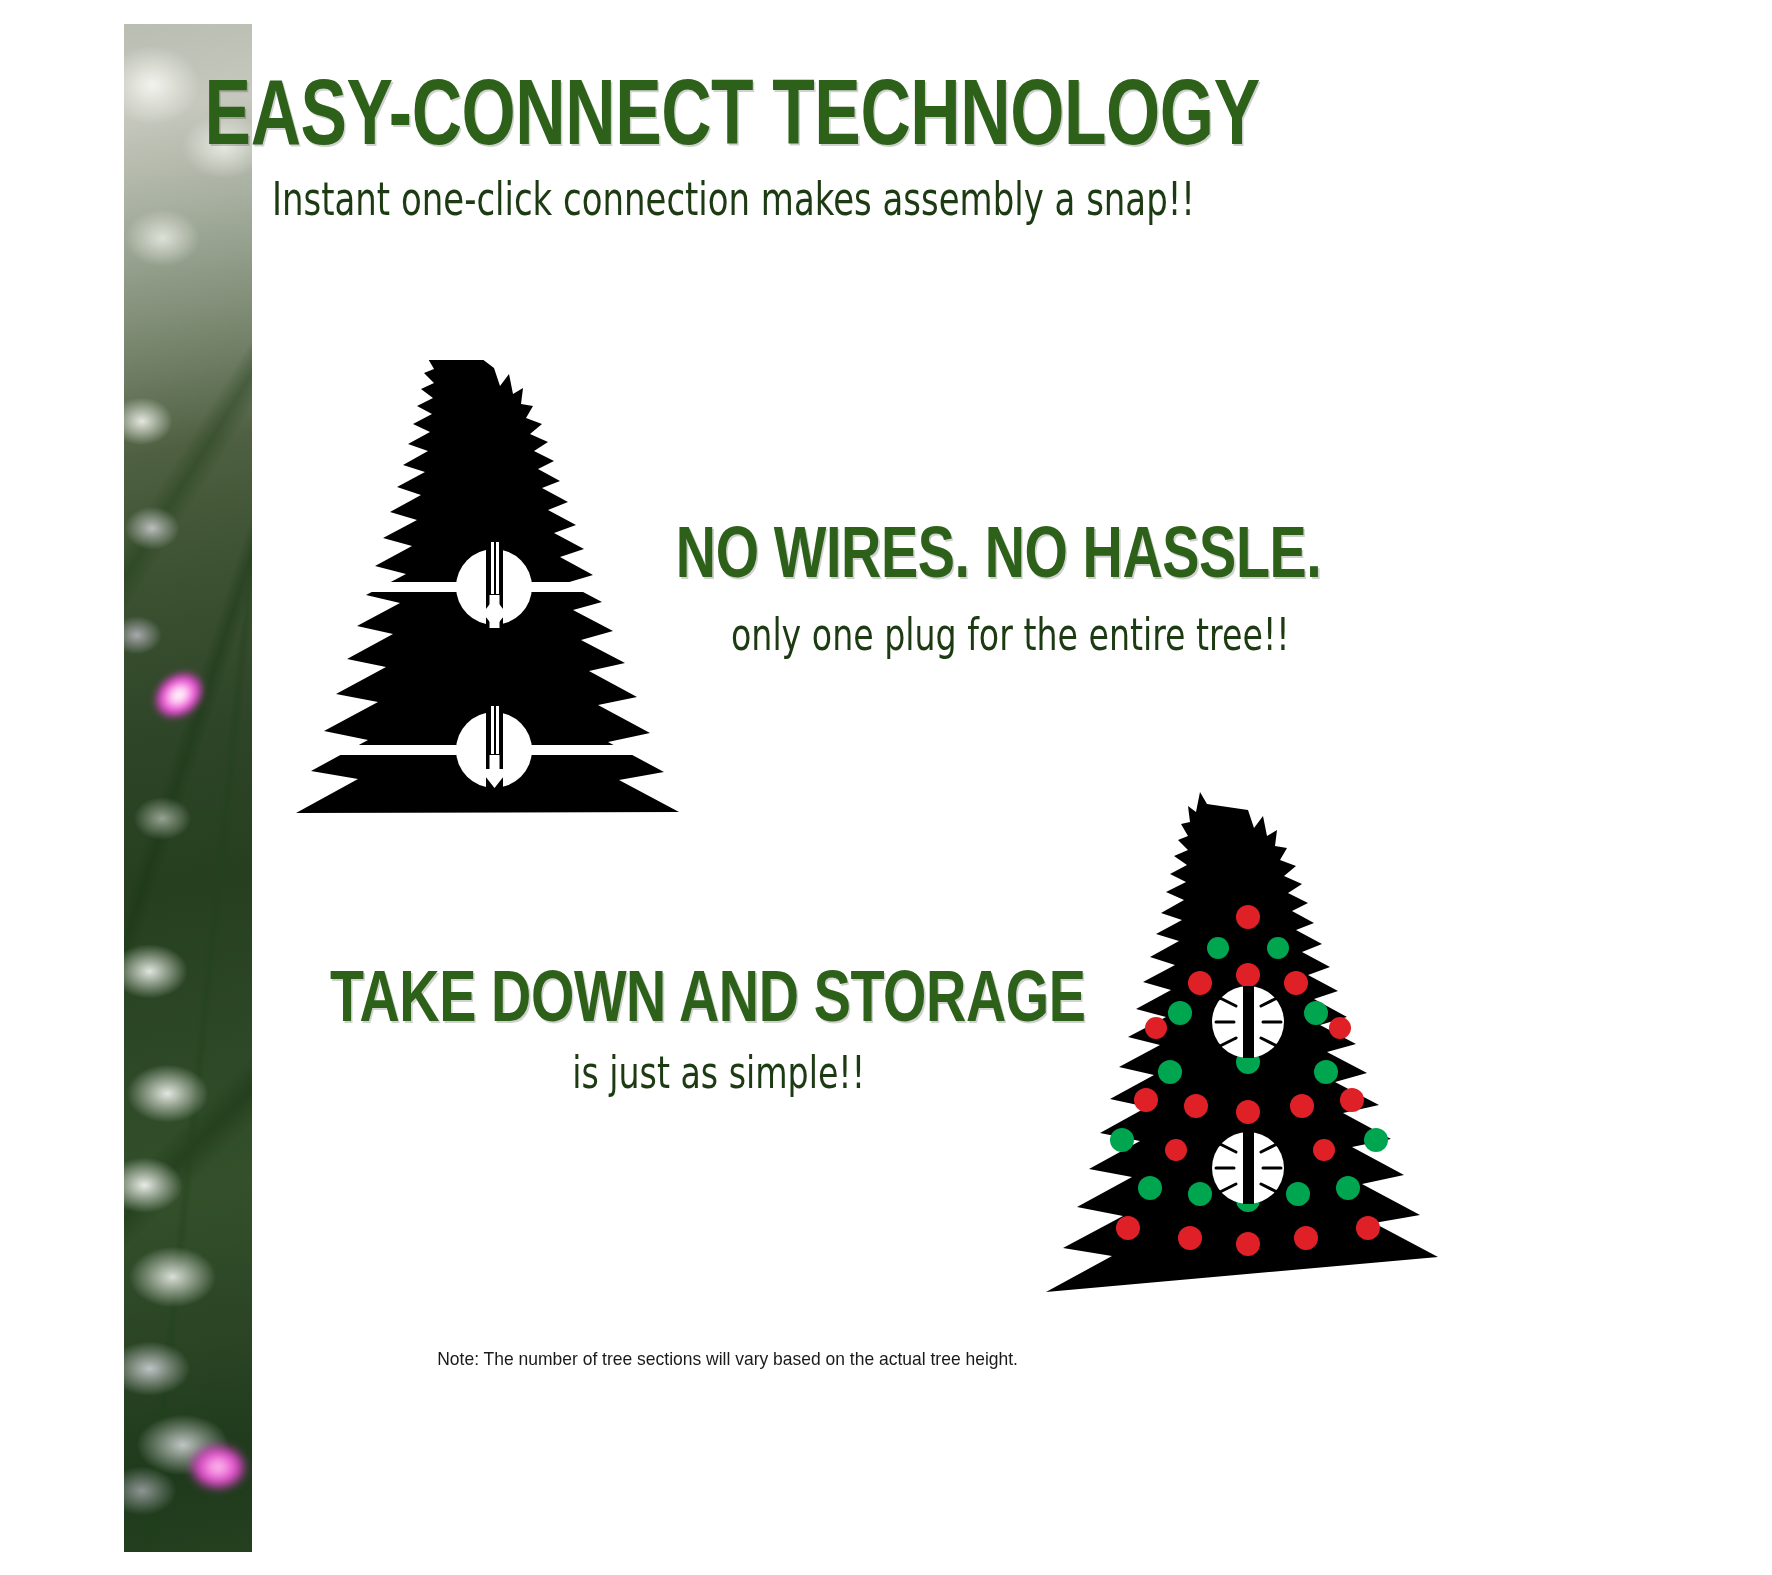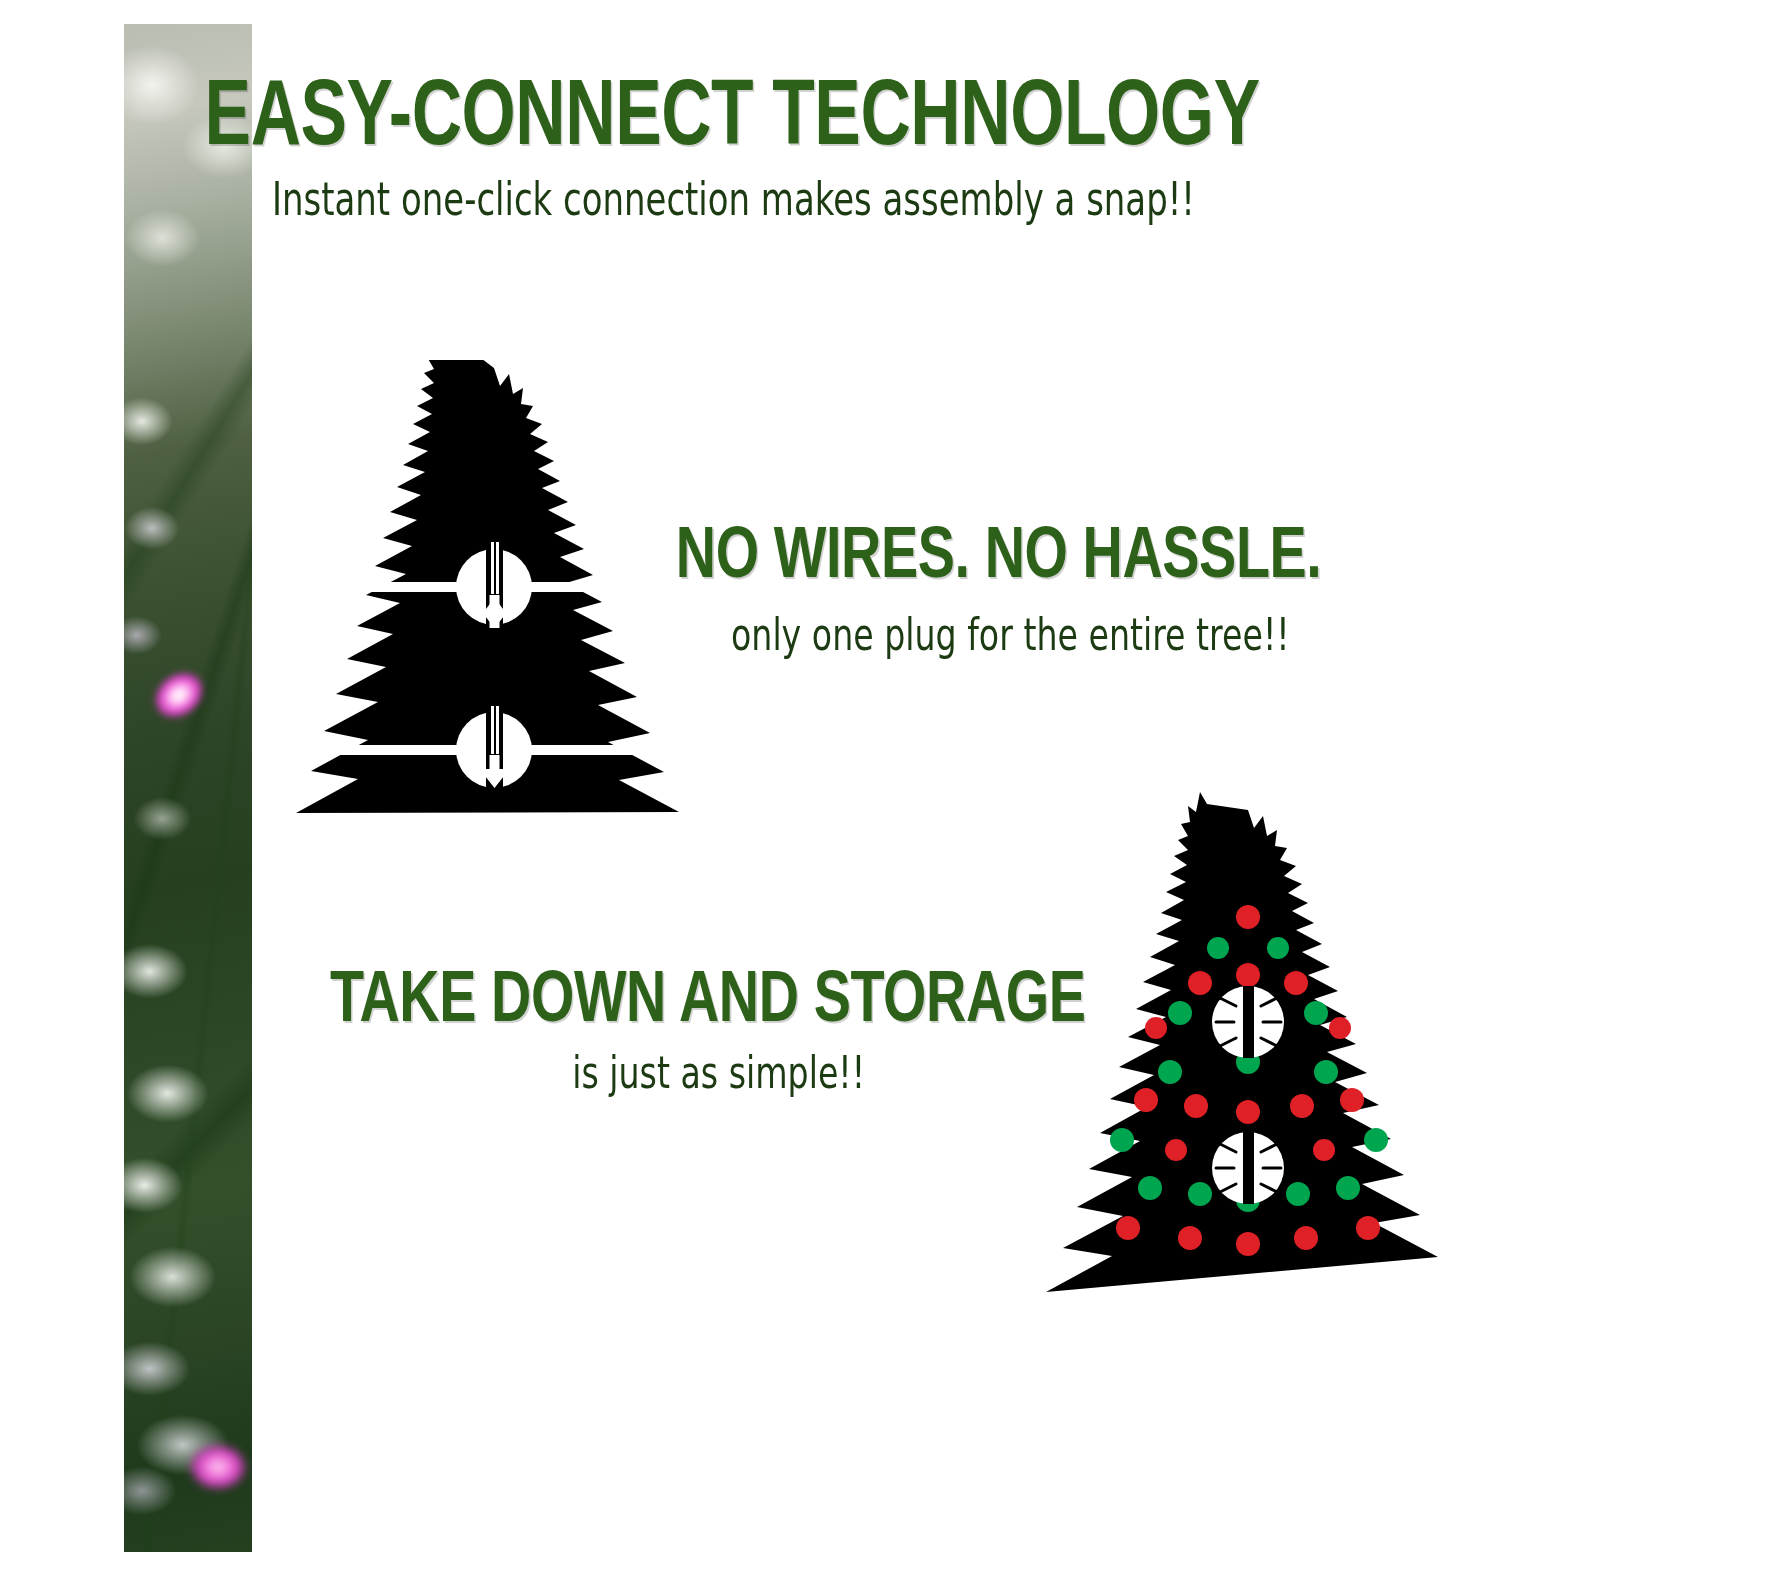--- a/index.html
+++ b/index.html
@@ -357,14 +357,15 @@
           <line x1="194" y1="368" x2="176" y2="368"></line>
           <line x1="196" y1="384" x2="180" y2="392"></line>
           <line x1="221" y1="352" x2="237" y2="344"></line>
           <line x1="223" y1="368" x2="241" y2="368"></line>
           <line x1="221" y1="384" x2="237" y2="392"></line>
         </g>
       </g>
     </svg>
   </div>
 
+  <div id="note"><span id="notew">Note: The number of tree sections will vary based on the actual tree height.</span></div>
 
 </div>
 
 </body></html>

